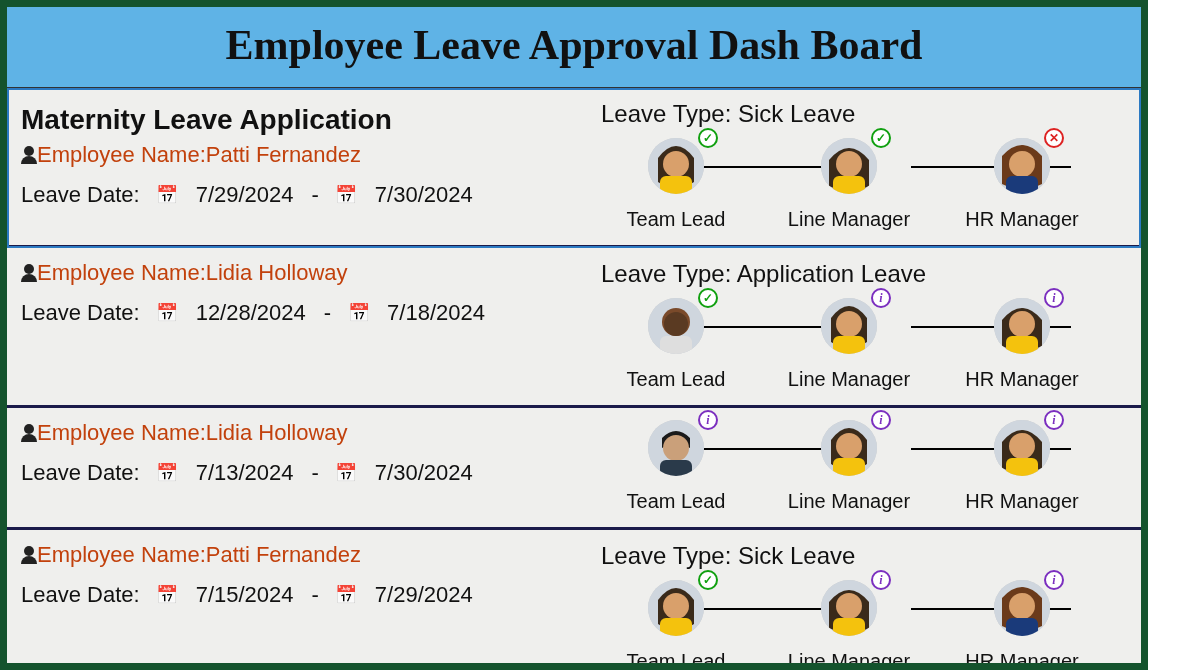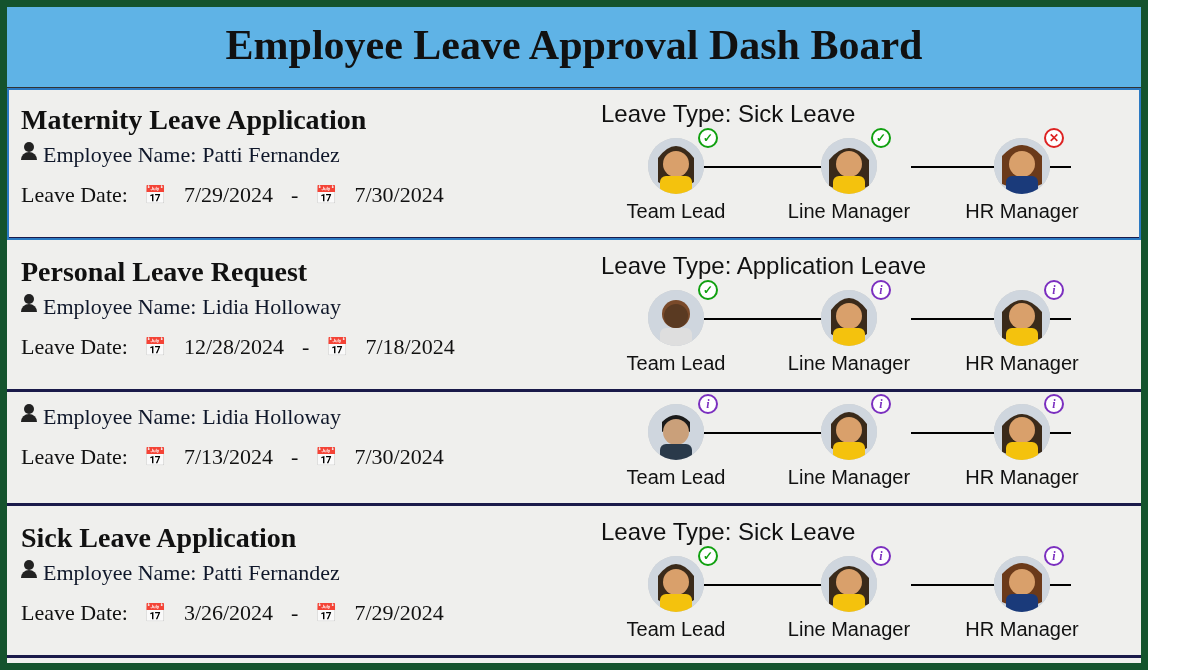--- a/index.html
+++ b/index.html
@@ -35,35 +35,34 @@
     border-bottom: 3px solid #1a1a4a;
     padding: 12px 14px 14px 14px;
     display: flex;
     gap: 20px;
     position: relative;
   }
   .card.selected {
     outline: 2px solid #2b79c2;
     outline-offset: -2px;
   }
-  .left-col { flex: 0 0 560px; font-family: Liberation Serif, serif; }
+  .left-col { flex: 0 0 560px; }
   .right-col { flex: 1; }
   .title-line {
     font-size: 28px;
     font-weight: 600;
     color: #111;
     margin: 4px 0 6px 0;
   }
   .emp-line {
     font-size: 22px;
-    color: #0f172a;
+    color: #c2410c;
     margin-bottom: 14px;
     display: flex;
-    align-items: flex-start;
-    gap: 6px;
+    align-items: center;
   }
   .date-line {
     font-size: 22px;
     color: #111;
     display: flex;
     align-items: center;
     gap: 18px;
   }
   .leave-type-line {
     font-size: 24px;
@@ -140,21 +139,21 @@
     justify-content: center;
   }
   .status-badge.approved { border-color: #10a010; }
   .status-badge.rejected { border-color: #d22; }
   .status-badge.pending  { border-color: #7b2fbf; }
   .status-badge span { font-size: 12px; font-weight: bold; line-height: 1; }
   .status-badge.approved span { color: #10a010; }
   .status-badge.rejected span { color: #d22; }
   .status-badge.pending  span { color: #7b2fbf; font-family: Georgia, serif; font-style: italic; }
   .role-label {
-    margin-top: 6px;
+    margin-top: 14px;
     font-size: 20px;
     color: #111;
   }
   .connector-line {
     position: absolute;
     height: 2px;
     background: #000;
     top: 62px;
   }
   
@@ -239,21 +238,20 @@
                   <span>✕</span>
                 </div>
               </div>
               <div class="role-label">HR Manager</div>
             </div>
           </div>
         </div>
       </div>
       <div class="card">
         <div class="left-col">
-          <div class="title-line">Personal Leave Request</div>
           <div class="emp-line">
             <span class="person-icon"></span>
             <span>Employee Name:</span>
             <span> Lidia Holloway</span>
           </div>
           <div class="date-line">
             <span>Leave Date:</span>
             <span class="cal-icon">📅</span>
             <span>12/28/2024</span>
             <span> - </span>
@@ -383,30 +381,29 @@
                   <span>i</span>
                 </div>
               </div>
               <div class="role-label">HR Manager</div>
             </div>
           </div>
         </div>
       </div>
       <div class="card">
         <div class="left-col">
-          <div class="title-line">Sick Leave Application</div>
           <div class="emp-line">
             <span class="person-icon"></span>
             <span>Employee Name:</span>
             <span> Patti Fernandez</span>
           </div>
           <div class="date-line">
             <span>Leave Date:</span>
             <span class="cal-icon">📅</span>
-            <span>3/26/2024</span>
+            <span>7/15/2024</span>
             <span> - </span>
             <span class="cal-icon">📅</span>
             <span>7/29/2024</span>
           </div>
         </div>
         <div class="right-col">
           <div class="leave-type-line"><span>Leave Type: </span><span>Sick Leave</span></div>
           <div class="approvers" style="position: relative; padding-top: 0px;">
             <div class="connector-line" style="left: 100px; width: 160px; top: 28px;"></div>
             <div class="connector-line" style="left: 310px; width: 160px; top: 28px;"></div>

